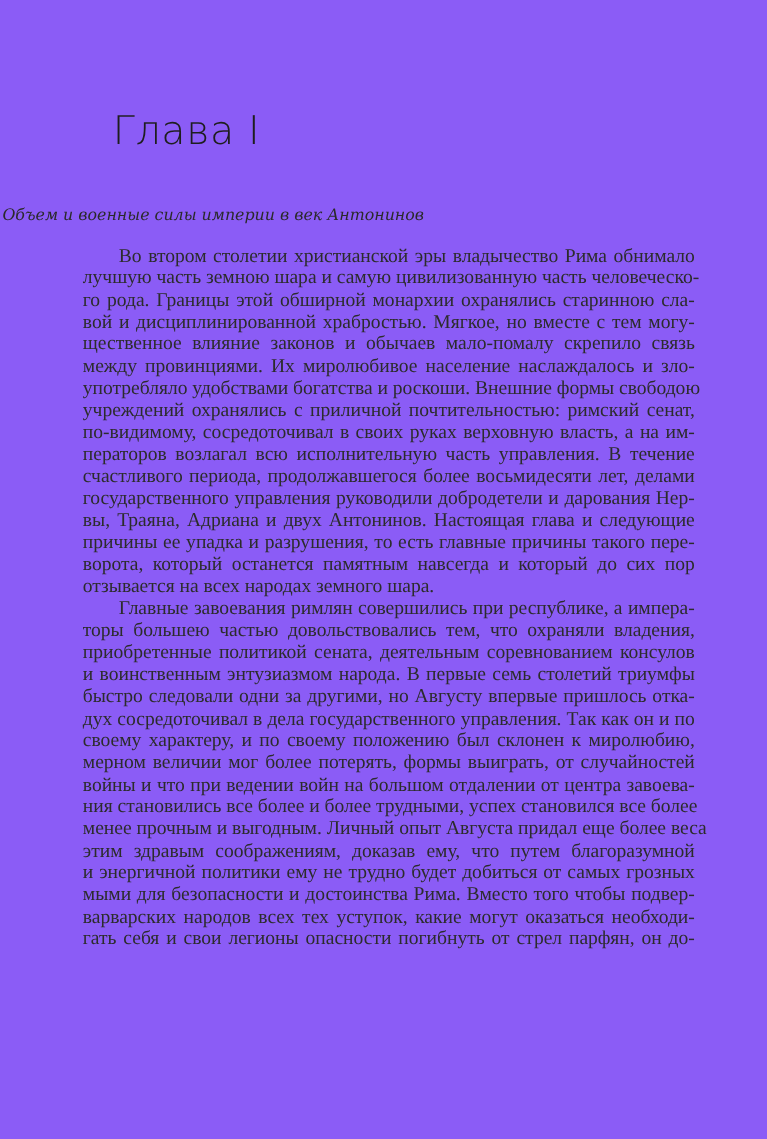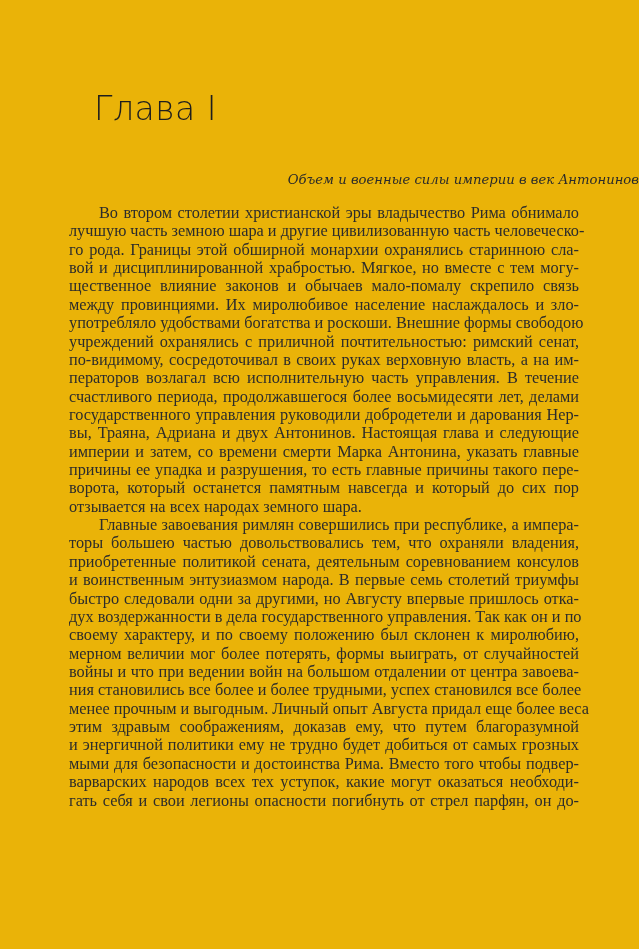--- a/index.html
+++ b/index.html
@@ -12,41 +12,41 @@
     height: 949px;
     position: relative;
     overflow: hidden;
     color: #2a2a2a;
   }
   .page {
     position: absolute;
     left: 0; top: 0;
     width: 639px;
     height: 949px;
-    background: #eab308;
+    background: #8b5cf6;
   }
   .chapter-title {
     position: absolute;
     left: 94px;
     top: 92px;
     font-family: "DejaVu Sans", sans-serif;
     font-weight: 200;
     font-size: 33px;
     letter-spacing: 0.5px;
     color: #1e1e1e;
     margin: 0;
     line-height: 1;
     -webkit-text-stroke: 0;
   }
   .chapter-subtitle {
     position: absolute;
     left: 0;
     width: 639px;
     top: 172px;
-    text-align: right;
+    text-align: left;
     font-family: "DejaVu Serif", serif;
     font-style: italic;
     font-size: 13.2px;
     color: #2a2a2a;
     margin: 0;
     padding-left: 2px;
     box-sizing: border-box;
   }
   .body-text {
     position: absolute;
@@ -75,44 +75,43 @@
 </head>
 <body>
 
 <div class="page">
   <h1 class="chapter-title">Глава I</h1>
   <div class="chapter-subtitle">Объем и военные силы империи в век Антонинов</div>
 
   <div class="body-text">
     <div class="paragraph">
       <span class="line indent">Во втором столетии христианской эры владычество Рима обнимало</span>
-      <span class="line">лучшую часть земною шара и другие цивилизованную часть человеческо-</span>
+      <span class="line">лучшую часть земною шара и самую цивилизованную часть человеческо-</span>
       <span class="line">го рода. Границы этой обширной монархии охранялись старинною сла-</span>
       <span class="line">вой и дисциплинированной храбростью. Мягкое, но вместе с тем могу-</span>
       <span class="line">щественное влияние законов и обычаев мало-помалу скрепило связь</span>
       <span class="line">между провинциями. Их миролюбивое население наслаждалось и зло-</span>
       <span class="line">употребляло удобствами богатства и роскоши. Внешние формы свободою</span>
       <span class="line">учреждений охранялись с приличной почтительностью: римский сенат,</span>
       <span class="line">по-видимому, сосредоточивал в своих руках верховную власть, а на им-</span>
       <span class="line">ператоров возлагал всю исполнительную часть управления. В течение</span>
       <span class="line">счастливого периода, продолжавшегося более восьмидесяти лет, делами</span>
       <span class="line">государственного управления руководили добродетели и дарования Нер-</span>
       <span class="line">вы, Траяна, Адриана и двух Антонинов. Настоящая глава и следующие</span>
-      <span class="line">империи и затем, со времени смерти Марка Антонина, указать главные</span>
       <span class="line">причины ее упадка и разрушения, то есть главные причины такого пере-</span>
       <span class="line">ворота, который останется памятным навсегда и который до сих пор</span>
       <span class="line last">отзывается на всех народах земного шара.</span>
     </div>
     <div class="paragraph">
       <span class="line indent">Главные завоевания римлян совершились при республике, а импера-</span>
       <span class="line">торы большею частью довольствовались тем, что охраняли владения,</span>
       <span class="line">приобретенные политикой сената, деятельным соревнованием консулов</span>
       <span class="line">и воинственным энтузиазмом народа. В первые семь столетий триумфы</span>
       <span class="line">быстро следовали одни за другими, но Августу впервые пришлось отка-</span>
-      <span class="line">дух воздержанности в дела государственного управления. Так как он и по</span>
+      <span class="line">дух сосредоточивал в дела государственного управления. Так как он и по</span>
       <span class="line">своему характеру, и по своему положению был склонен к миролюбию,</span>
       <span class="line">мерном величии мог более потерять, формы выиграть, от случайностей</span>
       <span class="line">войны и что при ведении войн на большом отдалении от центра завоева-</span>
       <span class="line">ния становились все более и более трудными, успех становился все более</span>
       <span class="line">менее прочным и выгодным. Личный опыт Августа придал еще более веса</span>
       <span class="line">этим здравым соображениям, доказав ему, что путем благоразумной</span>
       <span class="line">и энергичной политики ему не трудно будет добиться от самых грозных</span>
       <span class="line">мыми для безопасности и достоинства Рима. Вместо того чтобы подвер-</span>
       <span class="line">варварских народов всех тех уступок, какие могут оказаться необходи-</span>
       <span class="line">гать себя и свои легионы опасности погибнуть от стрел парфян, он до-</span>

